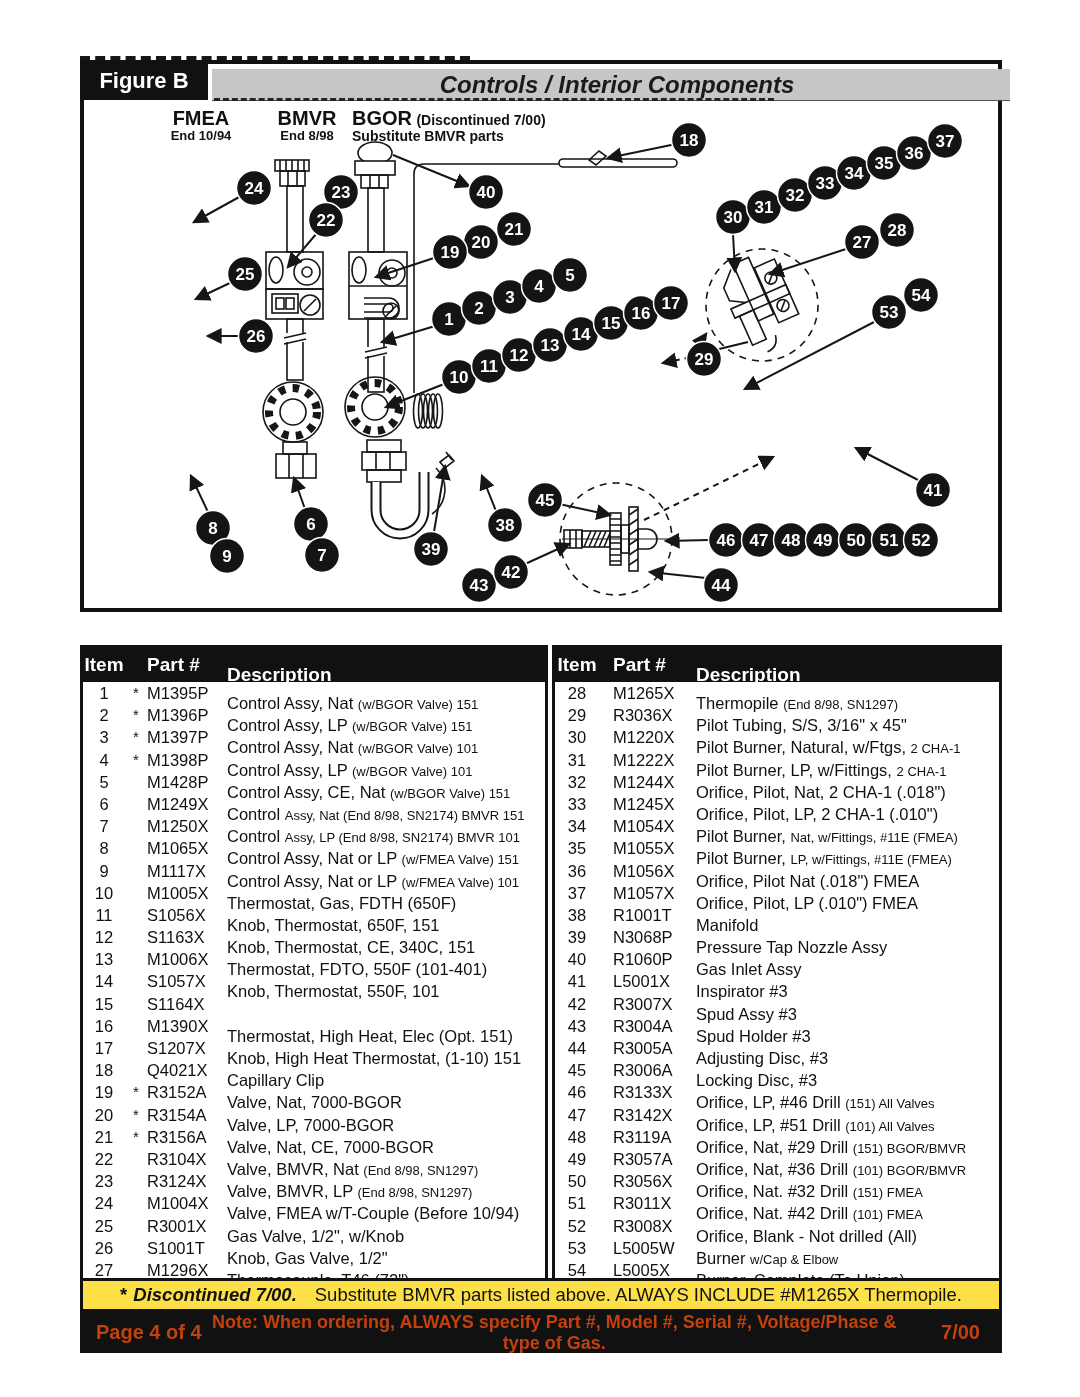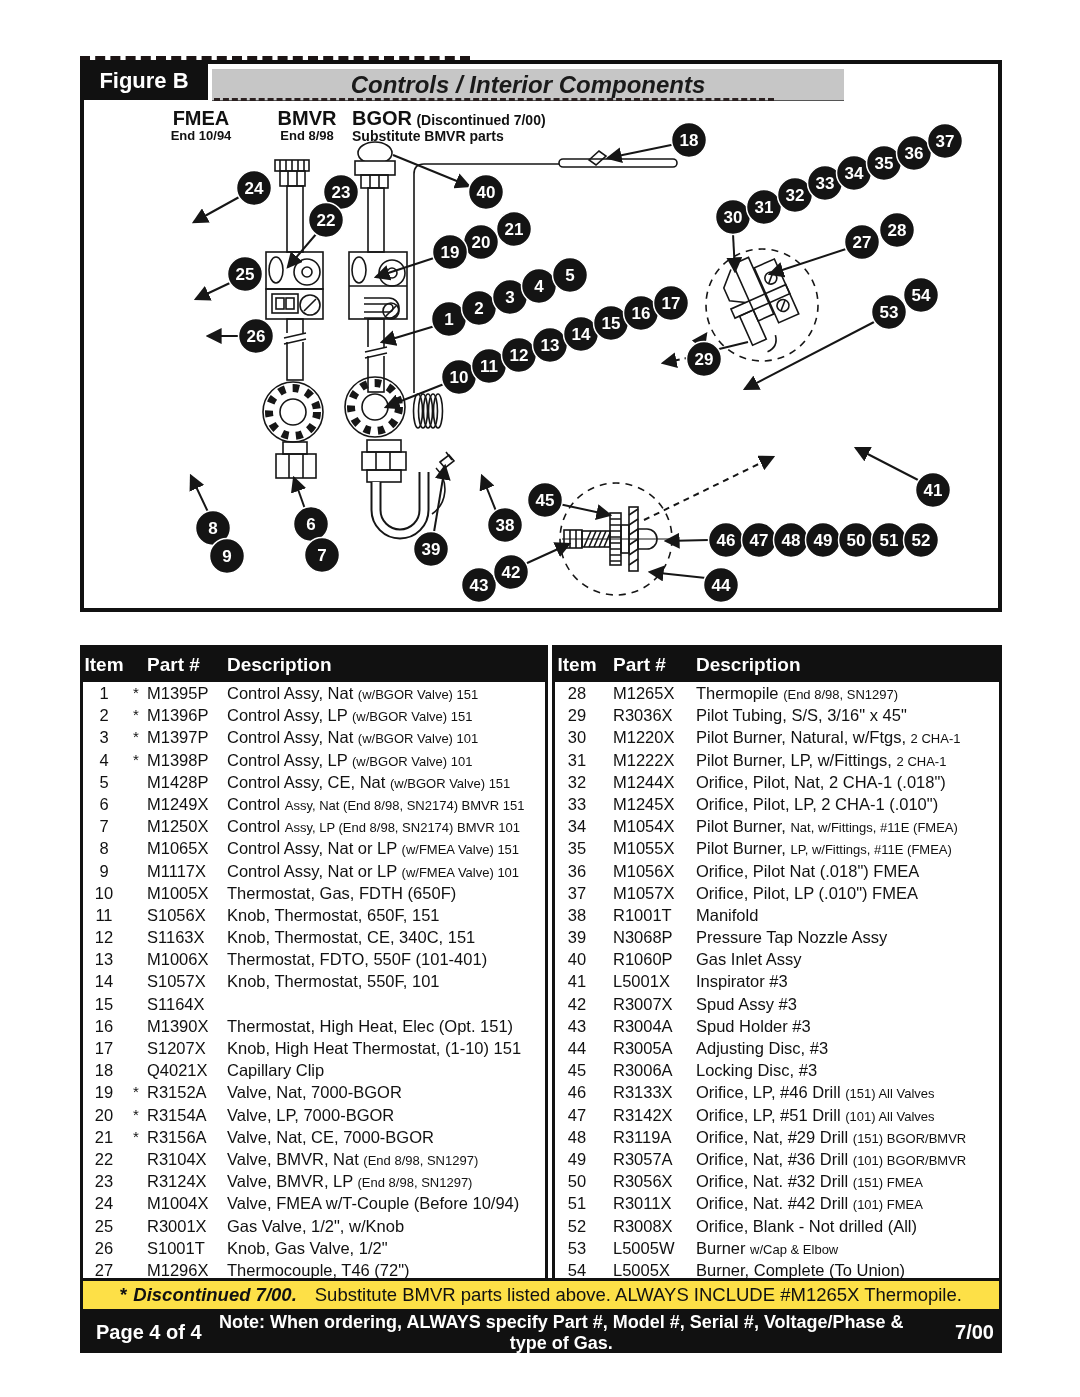--- a/index.html
+++ b/index.html
@@ -10,22 +10,22 @@
   .scan-dash-top{position:absolute;left:80px;top:56px;width:390px;height:0;
         border-top:5px dashed #1c1414;}
   .scan-dash-title{position:absolute;left:212px;top:97px;width:560px;height:0;
         border-top:3px dashed #2a2020;}
 
   
   .figure-box{position:absolute;left:80px;top:60px;width:922px;height:552px;
         border:4px solid #111;background:#fff;box-sizing:border-box;}
   .fig-label{position:absolute;left:-4px;top:-1px;width:128px;height:37px;background:#111;
         color:#fff;font-size:22px;font-weight:bold;text-align:center;line-height:36px;}
-  .fig-titlebar{position:absolute;left:128px;top:5px;width:632px;height:31px;background:#c6c6c6;
-        border-bottom:1px solid #555;}
+  .fig-titlebar{position:absolute;left:128px;top:5px;width:786px;height:31px;background:#c6c6c6;
+        border-bottom:1px solid #555;padding-left:12px;}
   .fig-title{width:100%;text-align:center;font-size:24px;font-weight:bold;font-style:italic;
         line-height:31px;color:#1a1a1a;}
 
   .legend{position:absolute;text-align:center;line-height:1.1;}
   .legend .big{font-size:20px;font-weight:bold;}
   .legend .small{font-size:13px;font-weight:bold;}
   .legend-fmea{left:72px;top:43px;width:90px;}
   .legend-bmvr{left:178px;top:43px;width:90px;}
   .legend-bgor{left:268px;top:43px;width:240px;text-align:left;}
   .legend-bgor .note{font-size:14px;font-weight:bold;}
@@ -36,34 +36,34 @@
   .ptable{position:absolute;border:3px solid #111;background:#fff;box-sizing:border-box;}
   .tbl-left{left:80px;top:645px;width:468px;height:636px;}
   .tbl-right{left:552px;top:645px;width:450px;height:636px;}
   .thead{display:flex;background:#111;color:#fff;height:34px;font-size:19px;font-weight:bold;
         line-height:34px;}
   .trows{overflow:hidden;}
   .trow{display:flex;height:22.2px;line-height:22.2px;font-size:16.5px;white-space:nowrap;}
   .c-item{text-align:center;flex:none;}
   .c-star{text-align:center;flex:none;font-size:15px;}
   .c-part{flex:none;}
-  .c-desc{flex:auto;overflow:visible;}
+  .c-desc{flex:auto;overflow:visible;margin-top:10px;}
   .c-desc .sm{font-size:13px;}
   .tbl-left .c-item{width:42px;} .tbl-left .c-star{width:22px;} .tbl-left .c-part{width:80px;}
   .tbl-right .c-item{width:44px;} .tbl-right .c-star{width:14px;} .tbl-right .c-part{width:83px;}
 
   
   .footnote{position:absolute;left:80px;top:1278px;width:922px;height:34px;
         border:3px solid #111;box-sizing:border-box;background:#fde047;
         text-align:center;font-size:18.5px;line-height:28px;}
   .footnote .star{font-weight:bold;margin-right:6px;}
   .footnote .lead{font-weight:bold;font-style:italic;margin-right:18px;}
   .footer-bar{position:absolute;left:80px;top:1312px;width:922px;height:41px;background:#111;
-        color:#ffffff;display:flex;align-items:center;box-sizing:border-box;
-        padding:0 8px 0 16px;font-weight:bold;}
+        color:#c2410c;display:flex;align-items:center;box-sizing:border-box;
+        padding:0 22px 0 16px;font-weight:bold;}
   .footer-bar .fpage{font-size:20px;flex:none;}
   .footer-bar .fnote{font-size:18px;flex:auto;text-align:center;}
   .footer-bar .fdate{font-size:20px;flex:none;margin-left:34px;}
 </style>
 </head>
 <body>
 
 <div class="page">
 
   <div class="scan-dash-top"></div>

